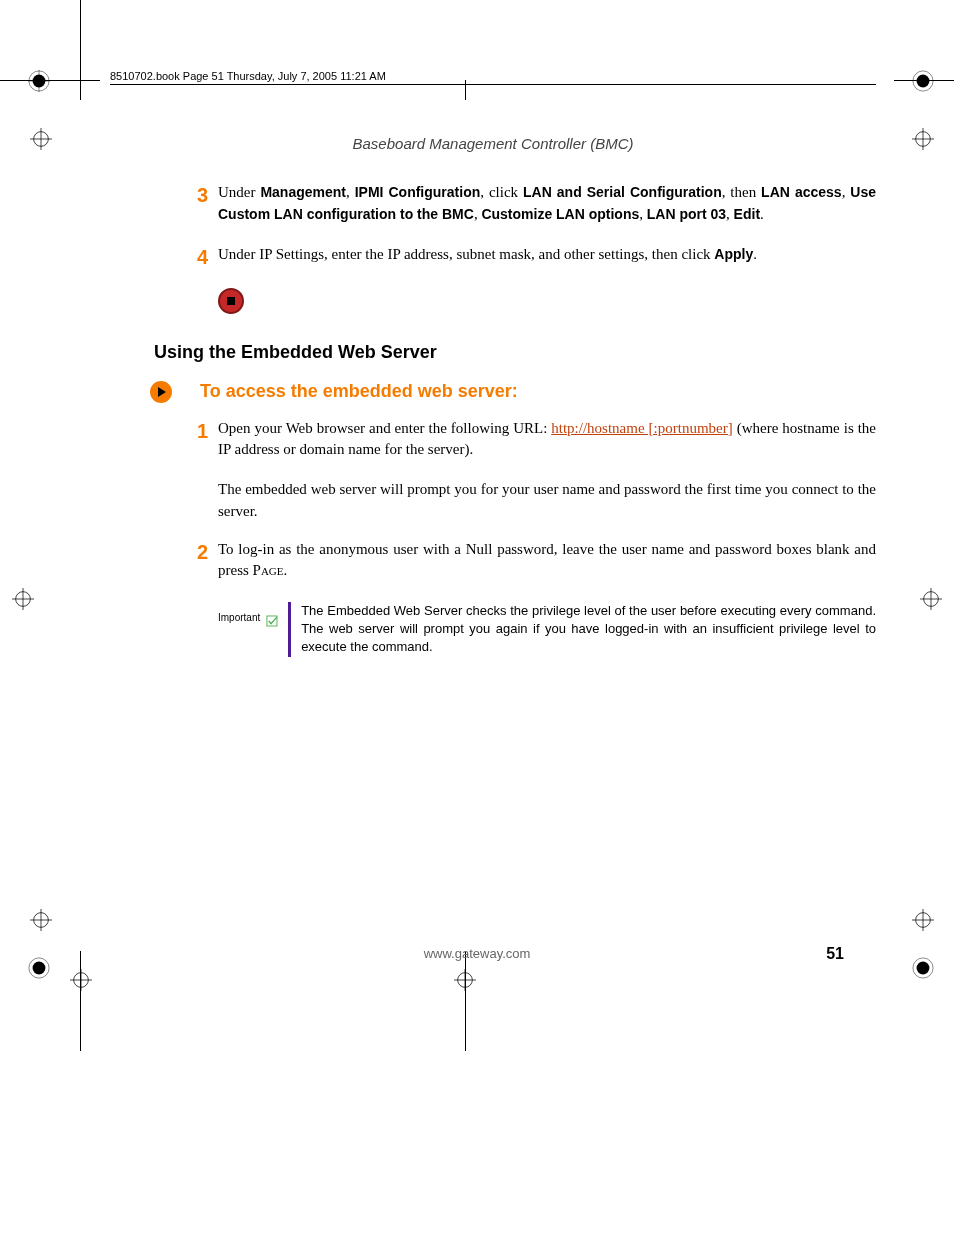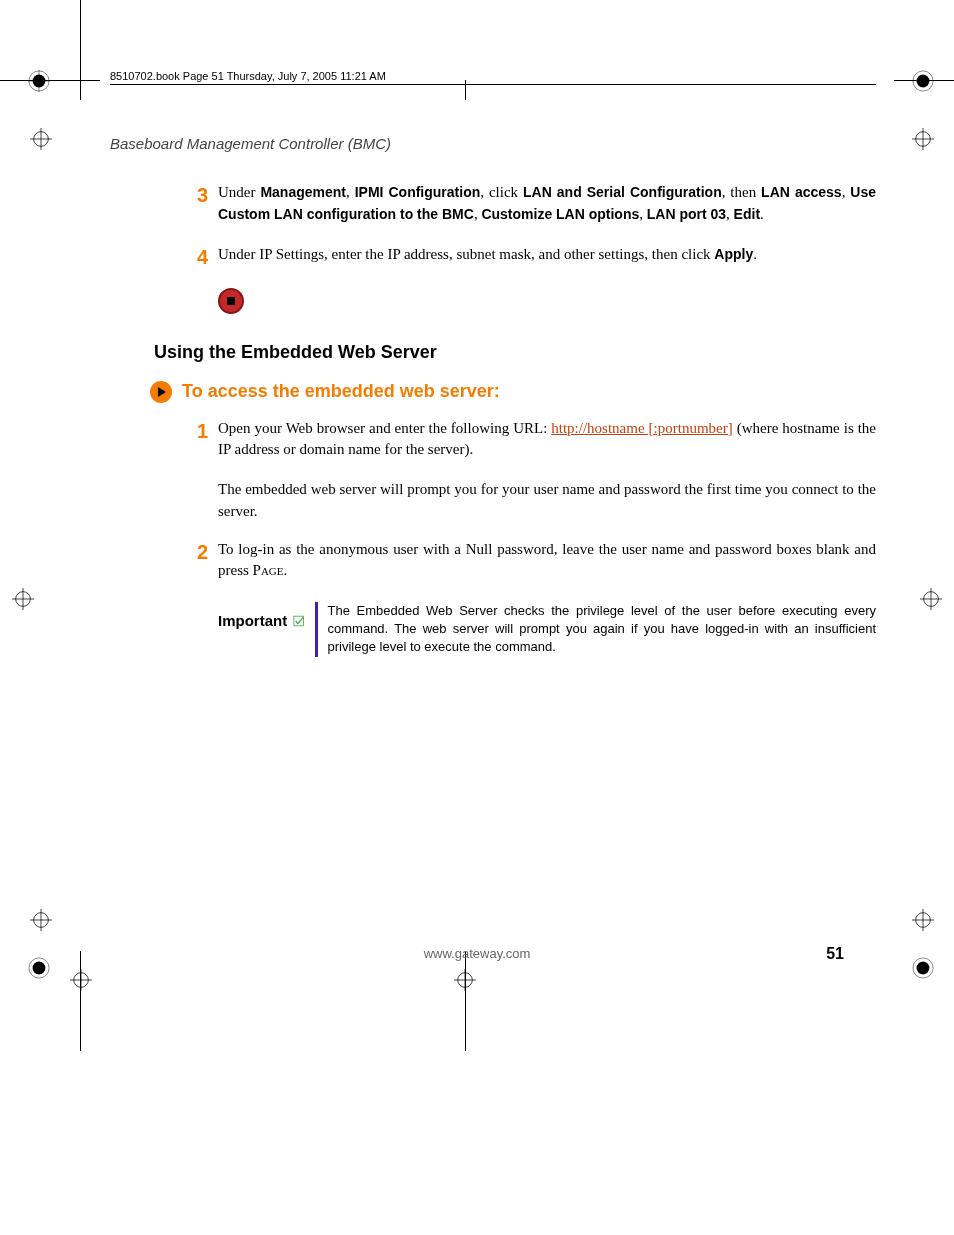--- a/index.html
+++ b/index.html
@@ -1,34 +1,34 @@
 <!DOCTYPE html>
 <html><head>
 <meta charset="utf-8">
 <style>
 body{margin:0;padding:0;font-family:Georgia,serif;background:#fff}
 .page{width:954px;height:1051px;position:relative;box-sizing:border-box;padding:70px 78px 60px 110px}
 .header-line{font-family:Arial,sans-serif;font-size:11px;border-bottom:1px solid #000;padding-bottom:2px;margin-bottom:50px}
-.section-title{font-family:Arial,sans-serif;font-style:italic;font-size:15px;text-align:left;margin-bottom:30px;color:#444}
+.section-title{font-family:Arial,sans-serif;font-style:italic;font-size:15px;text-align:center;margin-bottom:30px;color:#444}
 .step{display:flex;margin-bottom:18px;padding-left:70px}
 .step-num{font-family:Arial,sans-serif;font-weight:bold;font-size:20px;color:#f57c00;width:28px;flex-shrink:0;text-align:right;padding-right:10px;line-height:1.3}
 .step-body{font-size:15px;line-height:1.45;text-align:justify}
 .step-body b{font-family:Arial,sans-serif;font-size:14px}
 .heading{font-family:Arial,sans-serif;font-weight:bold;font-size:18px;margin:28px 0 18px 44px}
 .subhead-row{display:flex;align-items:center;margin-bottom:15px;padding-left:40px}
-.subhead{font-family:Arial,sans-serif;font-weight:bold;font-size:18px;color:#f57c00;margin-left:10px}
+.subhead{font-family:Arial,sans-serif;font-weight:bold;font-size:18px;color:#f57c00;margin-left:28px}
 .para{font-size:15px;line-height:1.45;text-align:justify;padding-left:108px;margin-bottom:16px}
 a.link{color:#c2410c;text-decoration:underline}
 .smallcaps{font-variant:small-caps}
 .stop-icon{width:22px;height:22px;border-radius:50%;background:#c62828;border:2px solid #7f1818;display:inline-flex;align-items:center;justify-content:center;margin-left:108px}
 .stop-icon .sq{width:8px;height:8px;background:#000}
 .play-icon{width:22px;height:22px;border-radius:50%;background:#f57c00;display:flex;align-items:center;justify-content:center}
 .play-icon svg{display:block}
 .important-block{display:flex;align-items:flex-start;padding-left:108px;margin-top:20px}
-.imp-label{font-family:Arial,sans-serif;font-weight:bold;font-size:15px;padding-top:10px;margin-right:6px}
+.imp-label{font-family:Arial,sans-serif;font-weight:normal;font-size:10px;padding-top:10px;margin-right:6px}
 .check-icon{width:26px;height:26px;margin-right:10px;margin-top:6px}
 .imp-text{border-left:3px solid #4c1d95;padding-left:10px;font-family:Arial,sans-serif;font-size:13px;line-height:1.4;text-align:justify}
 .footer{position:absolute;bottom:90px;left:0;right:0;padding:0 110px;display:flex;justify-content:flex-end;align-items:center;font-family:Arial,sans-serif}
 .footer .url{width:100%;text-align:center;font-size:13px;color:#666}
 .footer .pnum{position:absolute;right:110px;font-weight:bold;font-size:16px}
 .reg{position:absolute;width:22px;height:22px}
 .hline{position:absolute;background:#000;height:0.5px}
 .vline{position:absolute;background:#000;width:0.5px}
 </style>
 </head>

